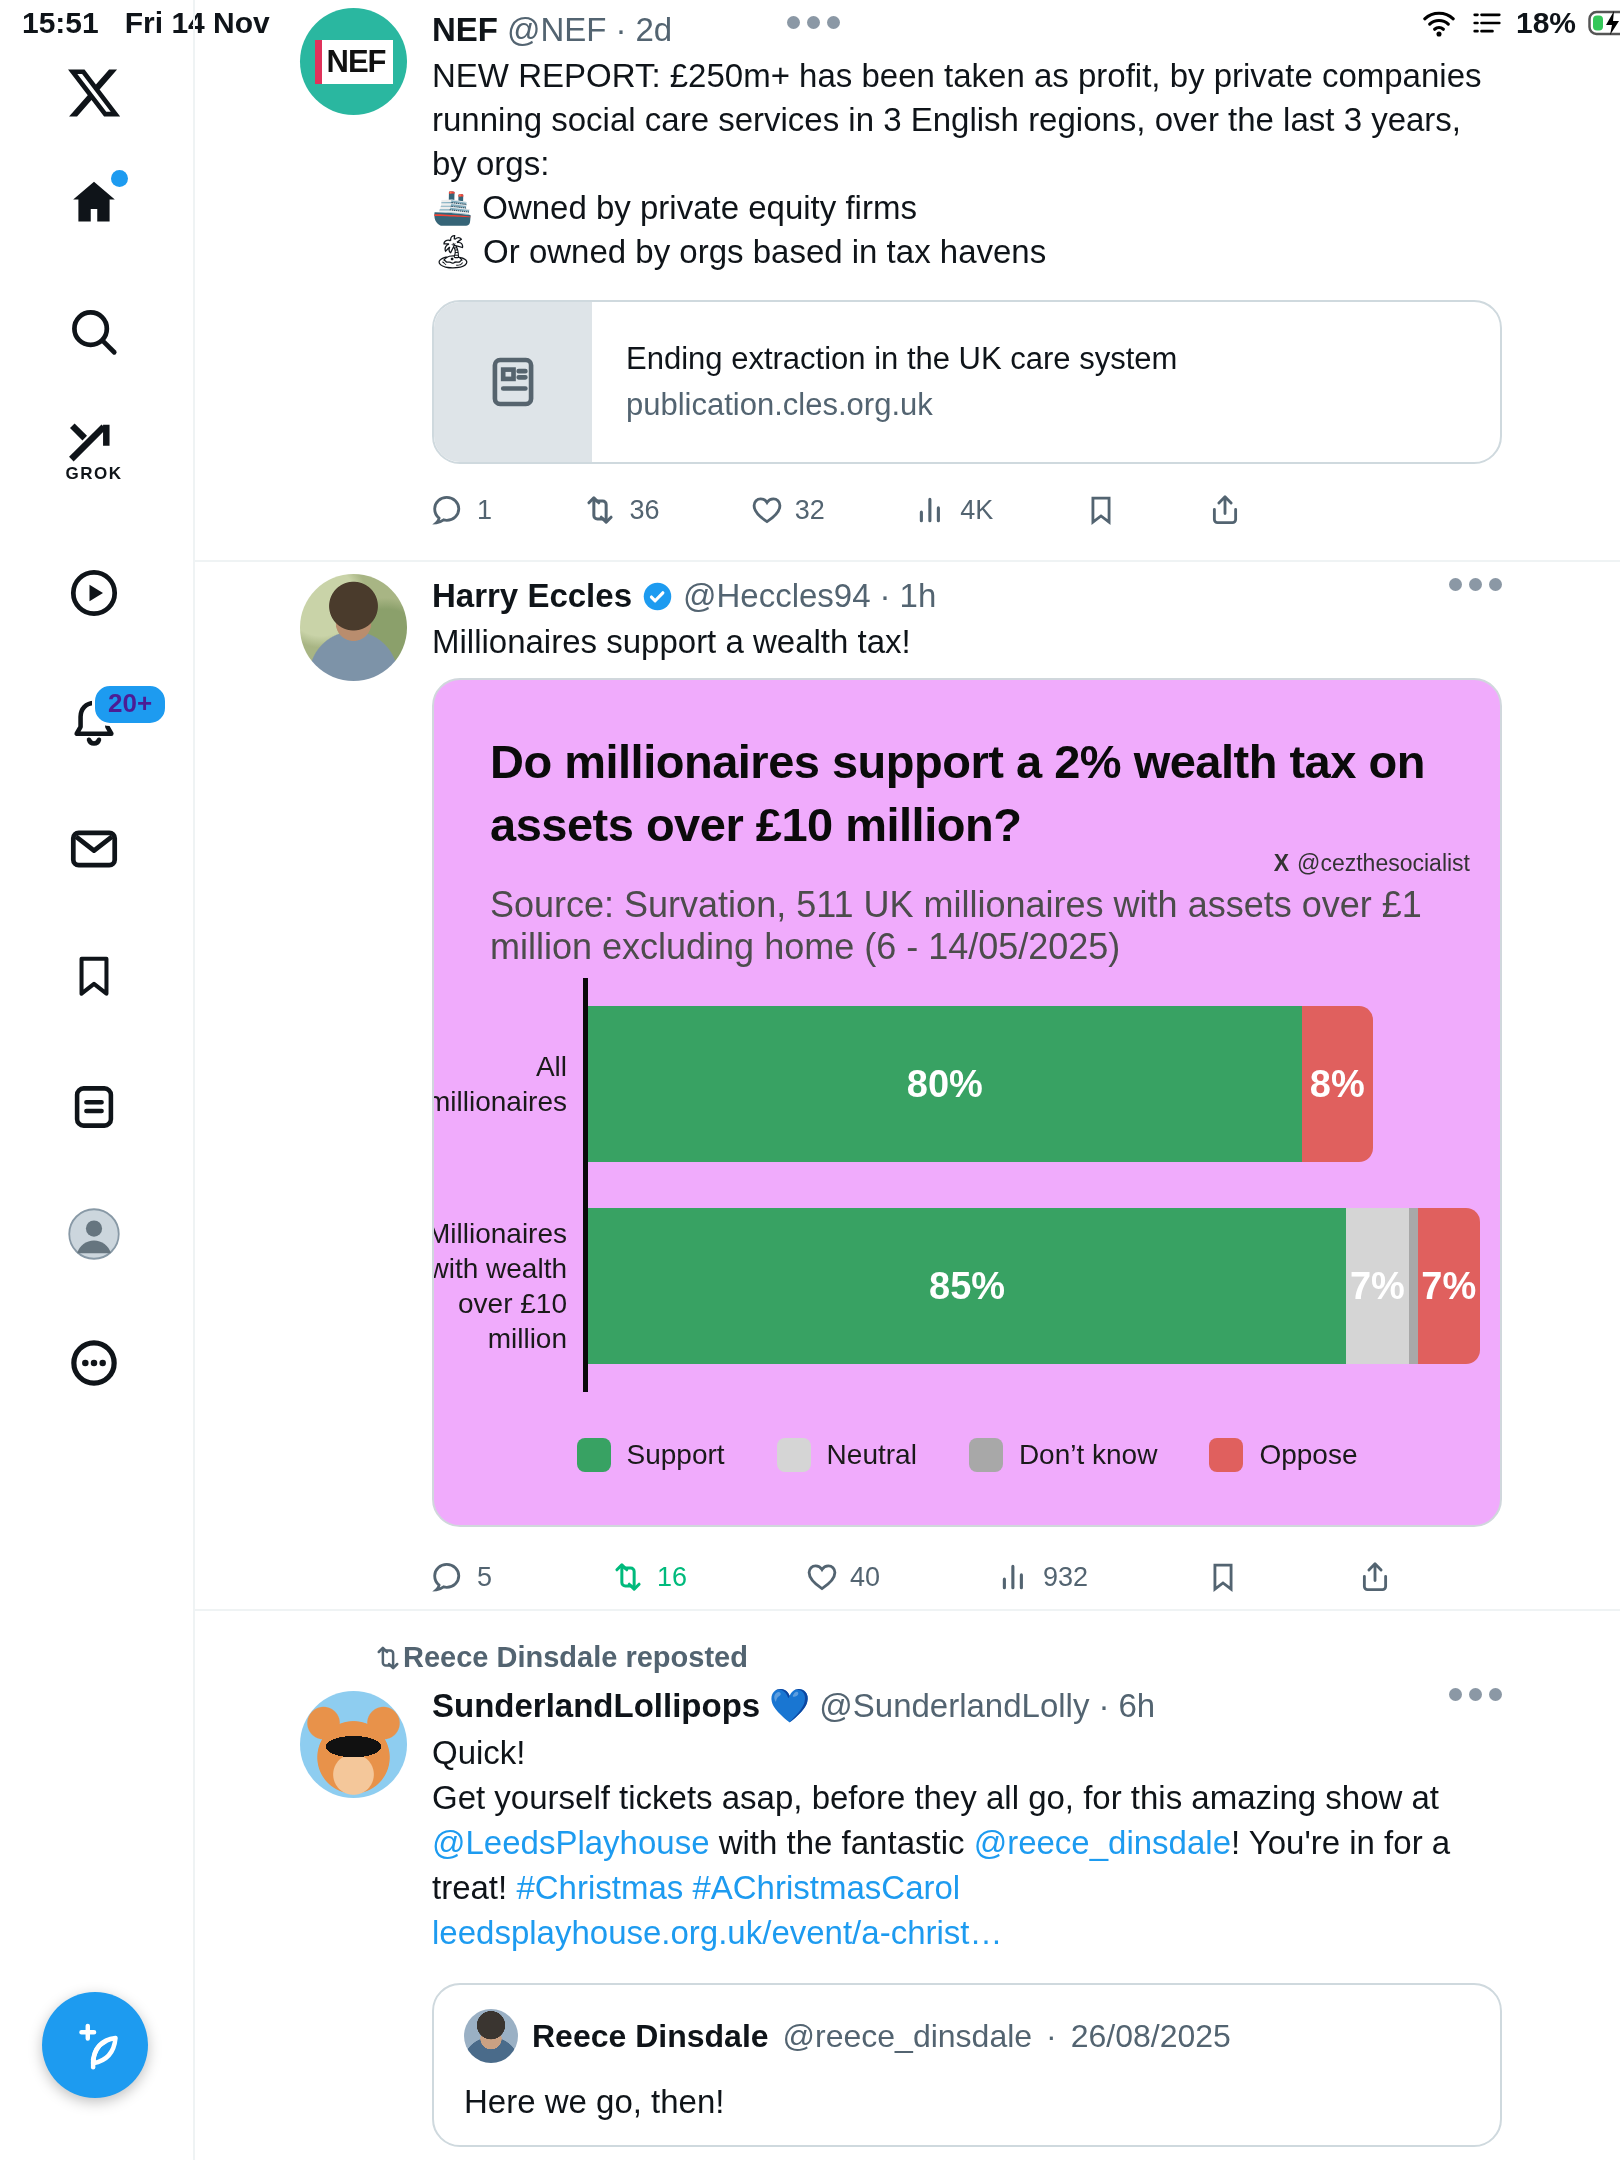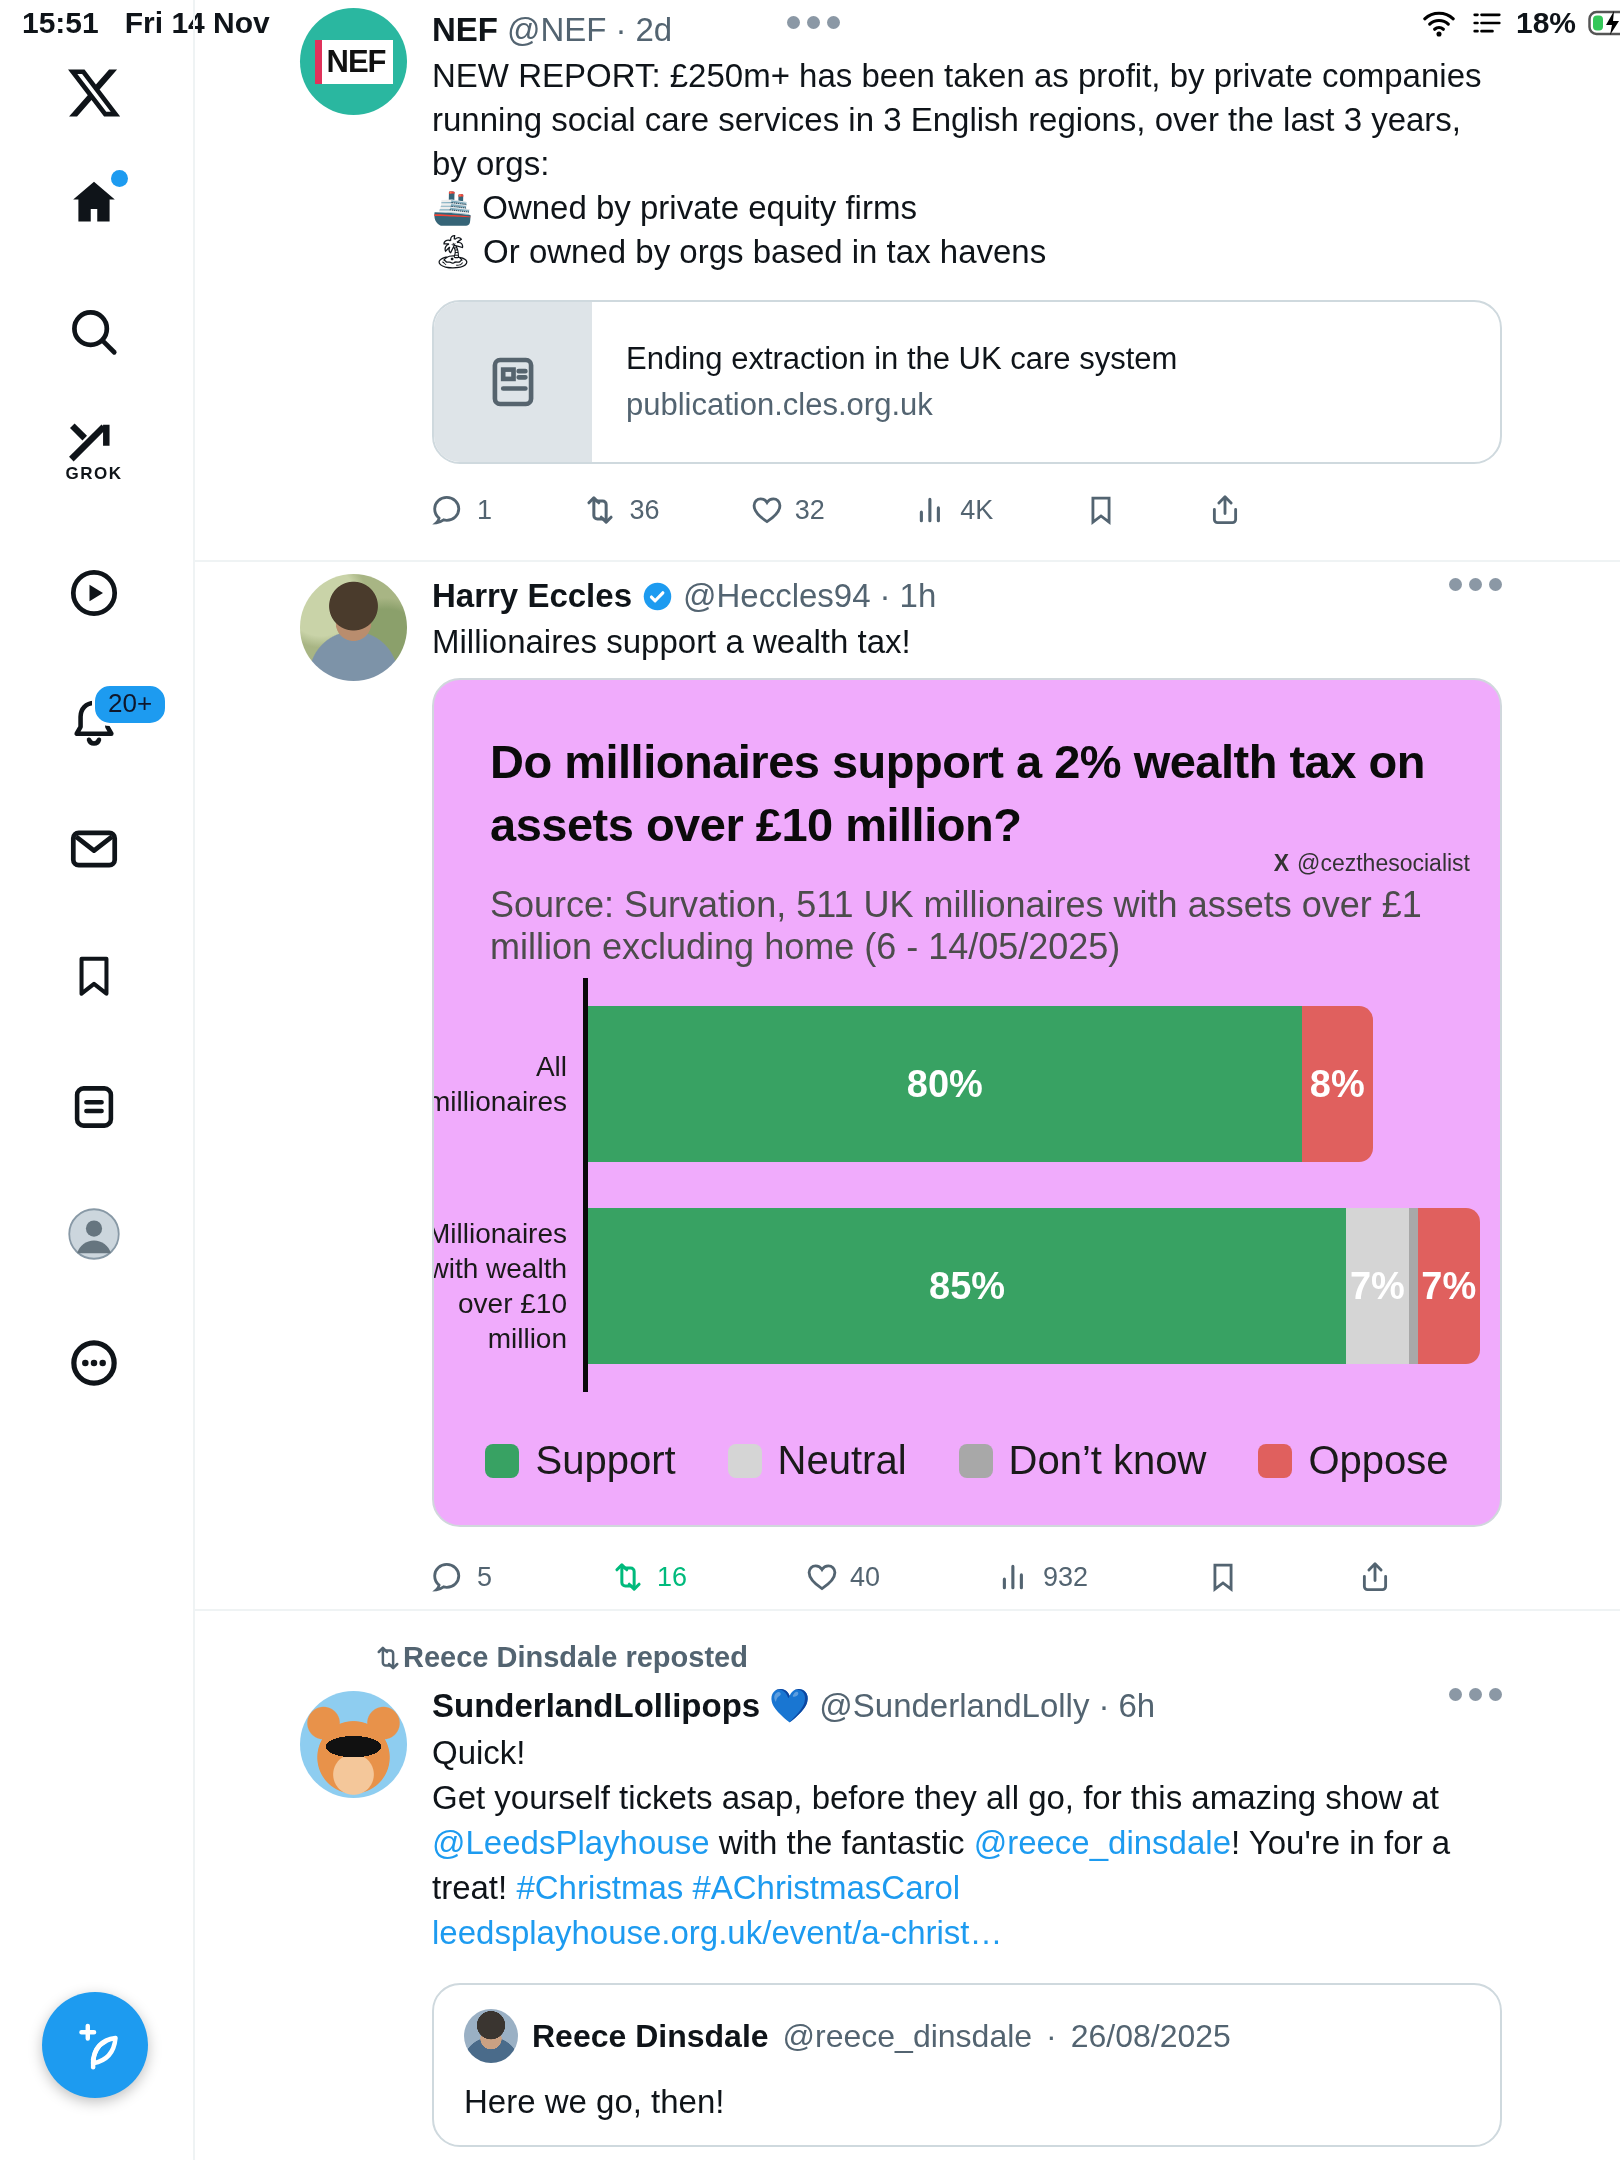--- a/index.html
+++ b/index.html
@@ -8,22 +8,22 @@
   svg{display:block;}
   
   .sb-left{position:absolute;left:22px;top:6px;font-size:30px;font-weight:700;display:flex;gap:26px;}
   .sb-date{font-weight:600;}
   .sb-right{position:absolute;left:1420px;top:6px;display:flex;align-items:center;gap:12px;}
   .sb-batt-pct{font-size:30px;font-weight:600;}
   
   .vdivider{position:absolute;left:193px;top:0;width:2px;height:2160px;background:#eff3f4;}
   .side-ic{position:absolute;left:94px;transform:translate(-50%,-50%);cursor:pointer;}
   .grok-label{font-size:17px;font-weight:800;letter-spacing:1.5px;text-align:center;margin-top:2px;}
-  .notif-badge{position:absolute;left:92px;top:683px;background:#1d9bf0;color:#0f172a;font-size:26px;
-    font-weight:400;border-radius:18px;padding:2px 13px 4px;border:3px solid #fff;z-index:3;}
+  .notif-badge{position:absolute;left:92px;top:683px;background:#1d9bf0;color:#4c1d95;font-size:26px;
+    font-weight:700;border-radius:18px;padding:2px 13px 4px;border:3px solid #fff;z-index:3;}
   .compose-btn{position:absolute;left:42px;top:1992px;width:106px;height:106px;border-radius:50%;
     background:#1d9bf0;display:flex;align-items:center;justify-content:center;box-shadow:0 4px 14px rgba(0,0,0,.25);cursor:pointer;}
   
   .feed{position:absolute;left:195px;top:0;width:1425px;}
   .tweet{position:relative;border-bottom:2px solid #eff3f4;}
   #t1{height:560px;} #t2{height:1047px;} #t3{height:553px;border-bottom:none;}
   .avatar{position:absolute;left:105px;width:107px;height:107px;border-radius:50%;overflow:hidden;cursor:pointer;}
   .content{margin-left:237px;width:1070px;position:relative;padding-top:10px;}
   .t-header{display:flex;align-items:center;gap:9px;font-size:33px;line-height:40px;}
   .t-name{font-weight:700;}
@@ -83,21 +83,21 @@
   .c-label{height:156px;display:flex;flex-direction:column;justify-content:center;align-items:flex-end;
     text-align:right;font-size:28px;color:#1a1a1a;line-height:35px;padding-right:16px;}
   .c-rows{flex:1;border-left:5px solid #0a0a0a;padding:28px 0;display:flex;flex-direction:column;gap:46px;}
   .c-bar{height:156px;display:flex;}
   .c-seg{display:flex;align-items:center;justify-content:center;color:#fff;font-weight:700;font-size:38px;
     white-space:nowrap;overflow:visible;}
   .c-seg.last{border-radius:0 14px 14px 0;}
   .c-legend{position:absolute;left:0;right:0;top:758px;display:flex;justify-content:center;gap:52px;align-items:center;}
   .c-leg-item{display:flex;align-items:center;gap:16px;}
   .c-swatch{width:34px;height:34px;border-radius:8px;}
-  .c-leg-label{font-size:40px;color:#1a1a1a;}
+  .c-leg-label{font-size:28px;color:#1a1a1a;}
   
   .repost-row{margin-left:178px;padding-top:30px;display:flex;align-items:center;gap:0;
     color:#536471;font-weight:700;font-size:29px;cursor:pointer;}
   .quote-card{margin-top:28px;border:2px solid #cfd9de;border-radius:28px;padding:24px 30px;cursor:pointer;}
   .q-header{display:flex;align-items:center;gap:14px;font-size:32px;}
   .q-name{font-weight:700;}
   .q-text{margin-top:20px;font-size:33px;}
   .emoji-blue{color:#1d9bf0;}
 </style>
 </head>

